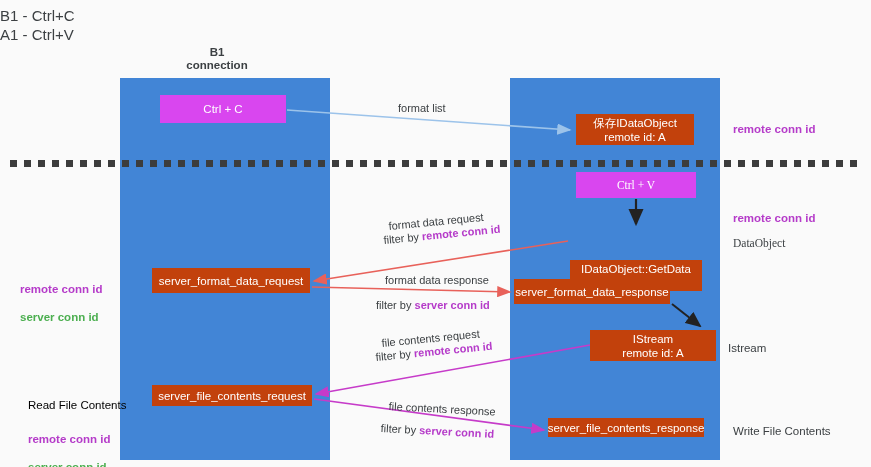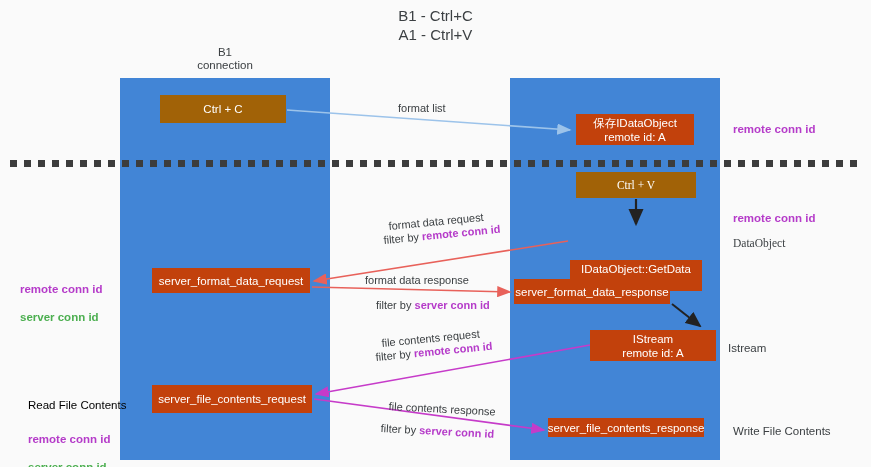--- a/index.html
+++ b/index.html
@@ -15,37 +15,36 @@
     font-family: "Liberation Sans", "DejaVu Sans", sans-serif;
     overflow: hidden;
   }
 
   
   #title {
     position: absolute;
     left: 0;
     top: 6px;
     width: 871px;
-    text-align: center;
     font-size: 15px;
     line-height: 19px;
     color: #3c4043;
     white-space: pre-line;
   }
 
   
   .col-head {
     position: absolute;
     text-align: center;
     font-size: 11.5px;
     line-height: 13px;
     color: #3c4043;
     white-space: pre-line;
   }
-  #head-b1 { left: 120px; top: 46px; width: 210px; }
+  #head-b1 { left: 112px; top: 46px; width: 210px; font-weight: bold; }
   #head-a1 { left: 510px; top: 46px; width: 210px; margin-top: 44px; }
 
   
   .lane {
     position: absolute;
     background: #4285d6;
   }
   #lane-b1 { left: 120px; top: 78px; width: 210px; height: 382px; }
   #lane-a1 { left: 510px; top: 78px; width: 210px; height: 382px; }
 
@@ -68,31 +67,31 @@
     flex-direction: column;
     align-items: center;
     justify-content: center;
     text-align: center;
     color: #ffffff;
     font-size: 11.5px;
     line-height: 14px;
     white-space: pre-line;
     z-index: 5;
   }
-  .node.green  { background: #a16207; text-align: right; }
+  .node.green  { background: #d946ef; text-align: right; }
   .node.orange { background: #c2410c; }
 
   #n-ctrlc  { left: 160px; top: 95px;  width: 126px; height: 28px; }
   #n-save   { left: 576px; top: 114px; width: 118px; height: 31px; }
   #n-ctrlv  { left: 576px; top: 172px; width: 120px; height: 26px; font-family: Liberation Serif, serif; }
   #n-getdata{ left: 570px; top: 228px; width: 132px; height: 31px; margin-top: 32px; }
   #n-sfdreq { left: 152px; top: 268px; width: 158px; height: 25px; }
   #n-sfdres { left: 514px; top: 279px; width: 156px; height: 25px; text-align: right; }
   #n-istream{ left: 590px; top: 330px; width: 126px; height: 31px; }
-  #n-sfcreq { left: 152px; top: 385px; width: 160px; height: 28px; }
+  #n-sfcreq { left: 152px; top: 385px; width: 160px; height: 21px; }
   #n-sfcres { left: 548px; top: 418px; width: 156px; height: 19px; }
 
   
   .side {
     position: absolute;
     font-size: 11.5px;
     line-height: 14px;
     white-space: pre-line;
   }
   .side.plain  { color: #3c4043; }
@@ -115,21 +114,21 @@
     line-height: 13px;
     color: #3c4043;
     white-space: nowrap;
     z-index: 6;
   }
   .cap b { font-weight: bold; }
 
   #c-formatlist { left: 398px; top: 102px; }
   #c-fdreq  { left: 388px; top: 220px; transform: rotate(-5.5deg); transform-origin: left top; }
   #c-fdreq2 { left: 383px; top: 234px; transform: rotate(-5.5deg); transform-origin: left top; }
-  #c-fdres  { left: 365px; top: 274px; }
+  #c-fdres  { left: 385px; top: 274px; }
   #c-fdres2 { left: 376px; top: 299px; }
   #c-fcreq  { left: 381px; top: 337px; transform: rotate(-5.5deg); transform-origin: left top; }
   #c-fcreq2 { left: 375px; top: 351px; transform: rotate(-5.5deg); transform-origin: left top; }
   #c-fcres  { left: 389px; top: 400px; transform: rotate(3deg); transform-origin: left top; }
   #c-fcres2 { left: 381px; top: 422px; transform: rotate(3deg); transform-origin: left top; }
 
   #edges {
     position: absolute;
     left: 0; top: 0;
     width: 871px; height: 467px;

